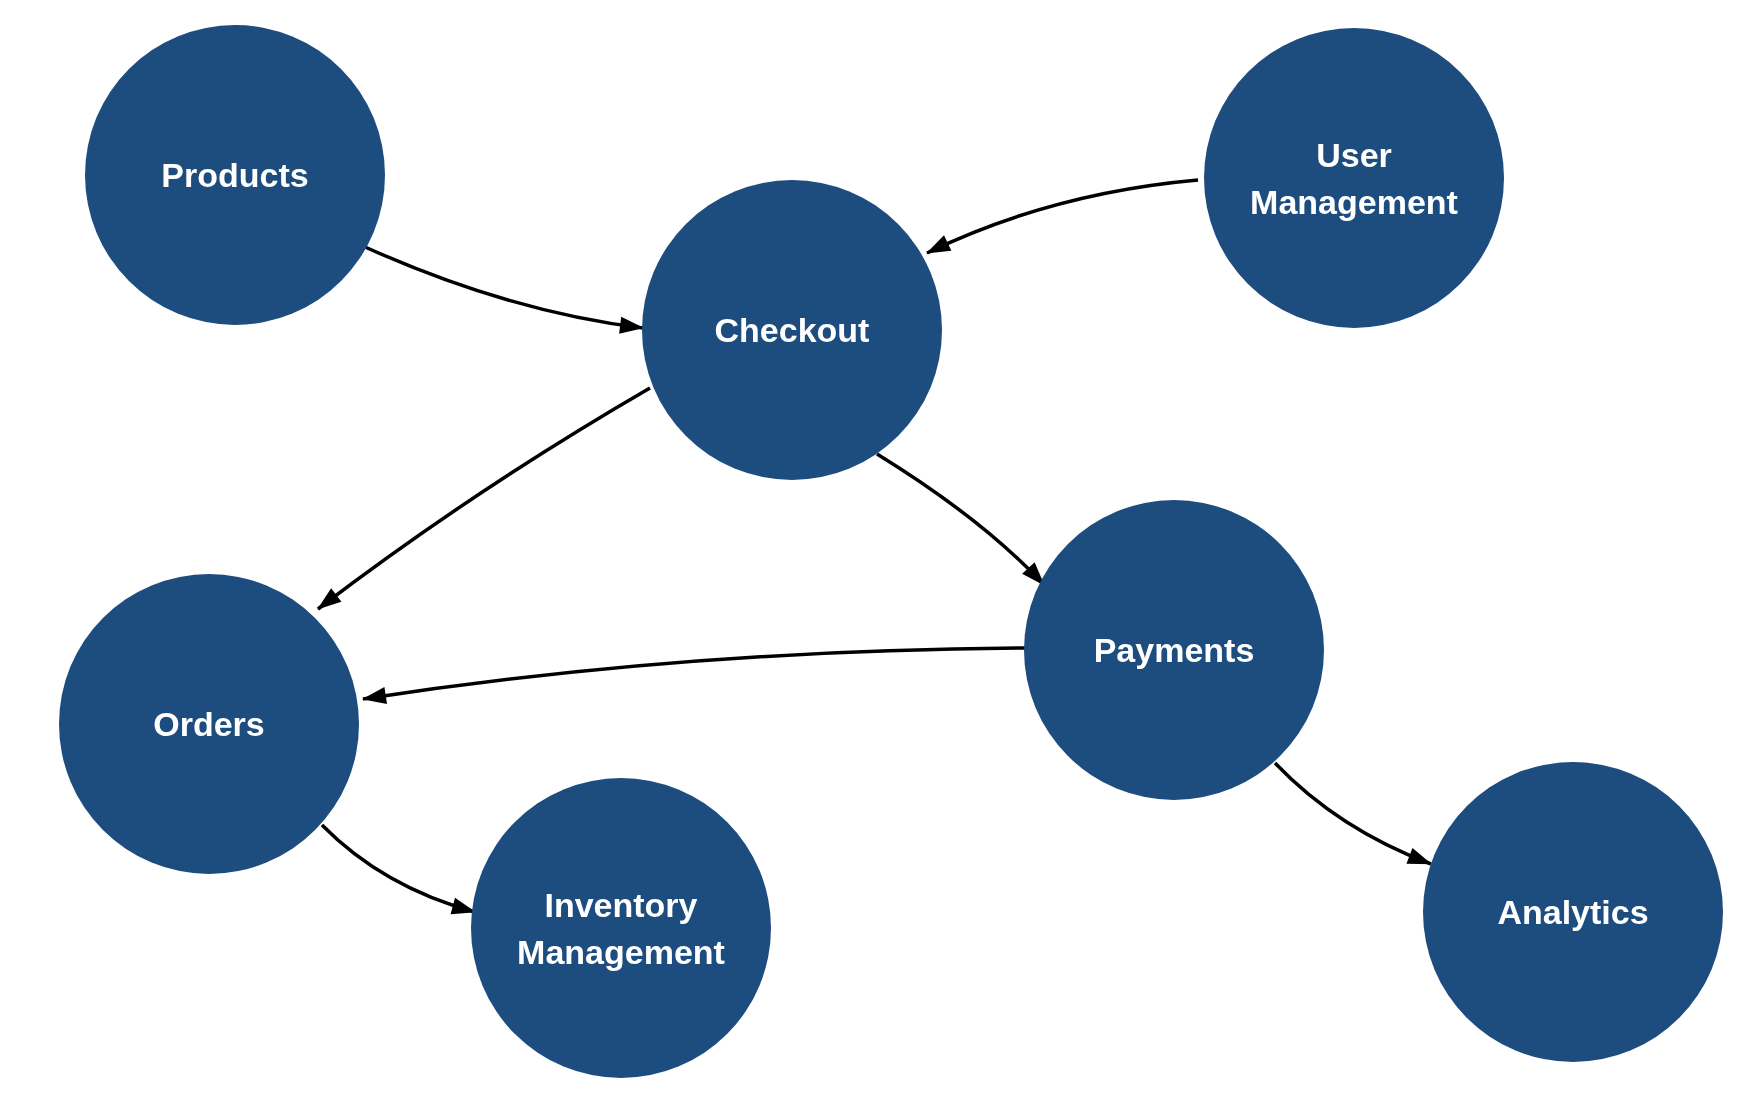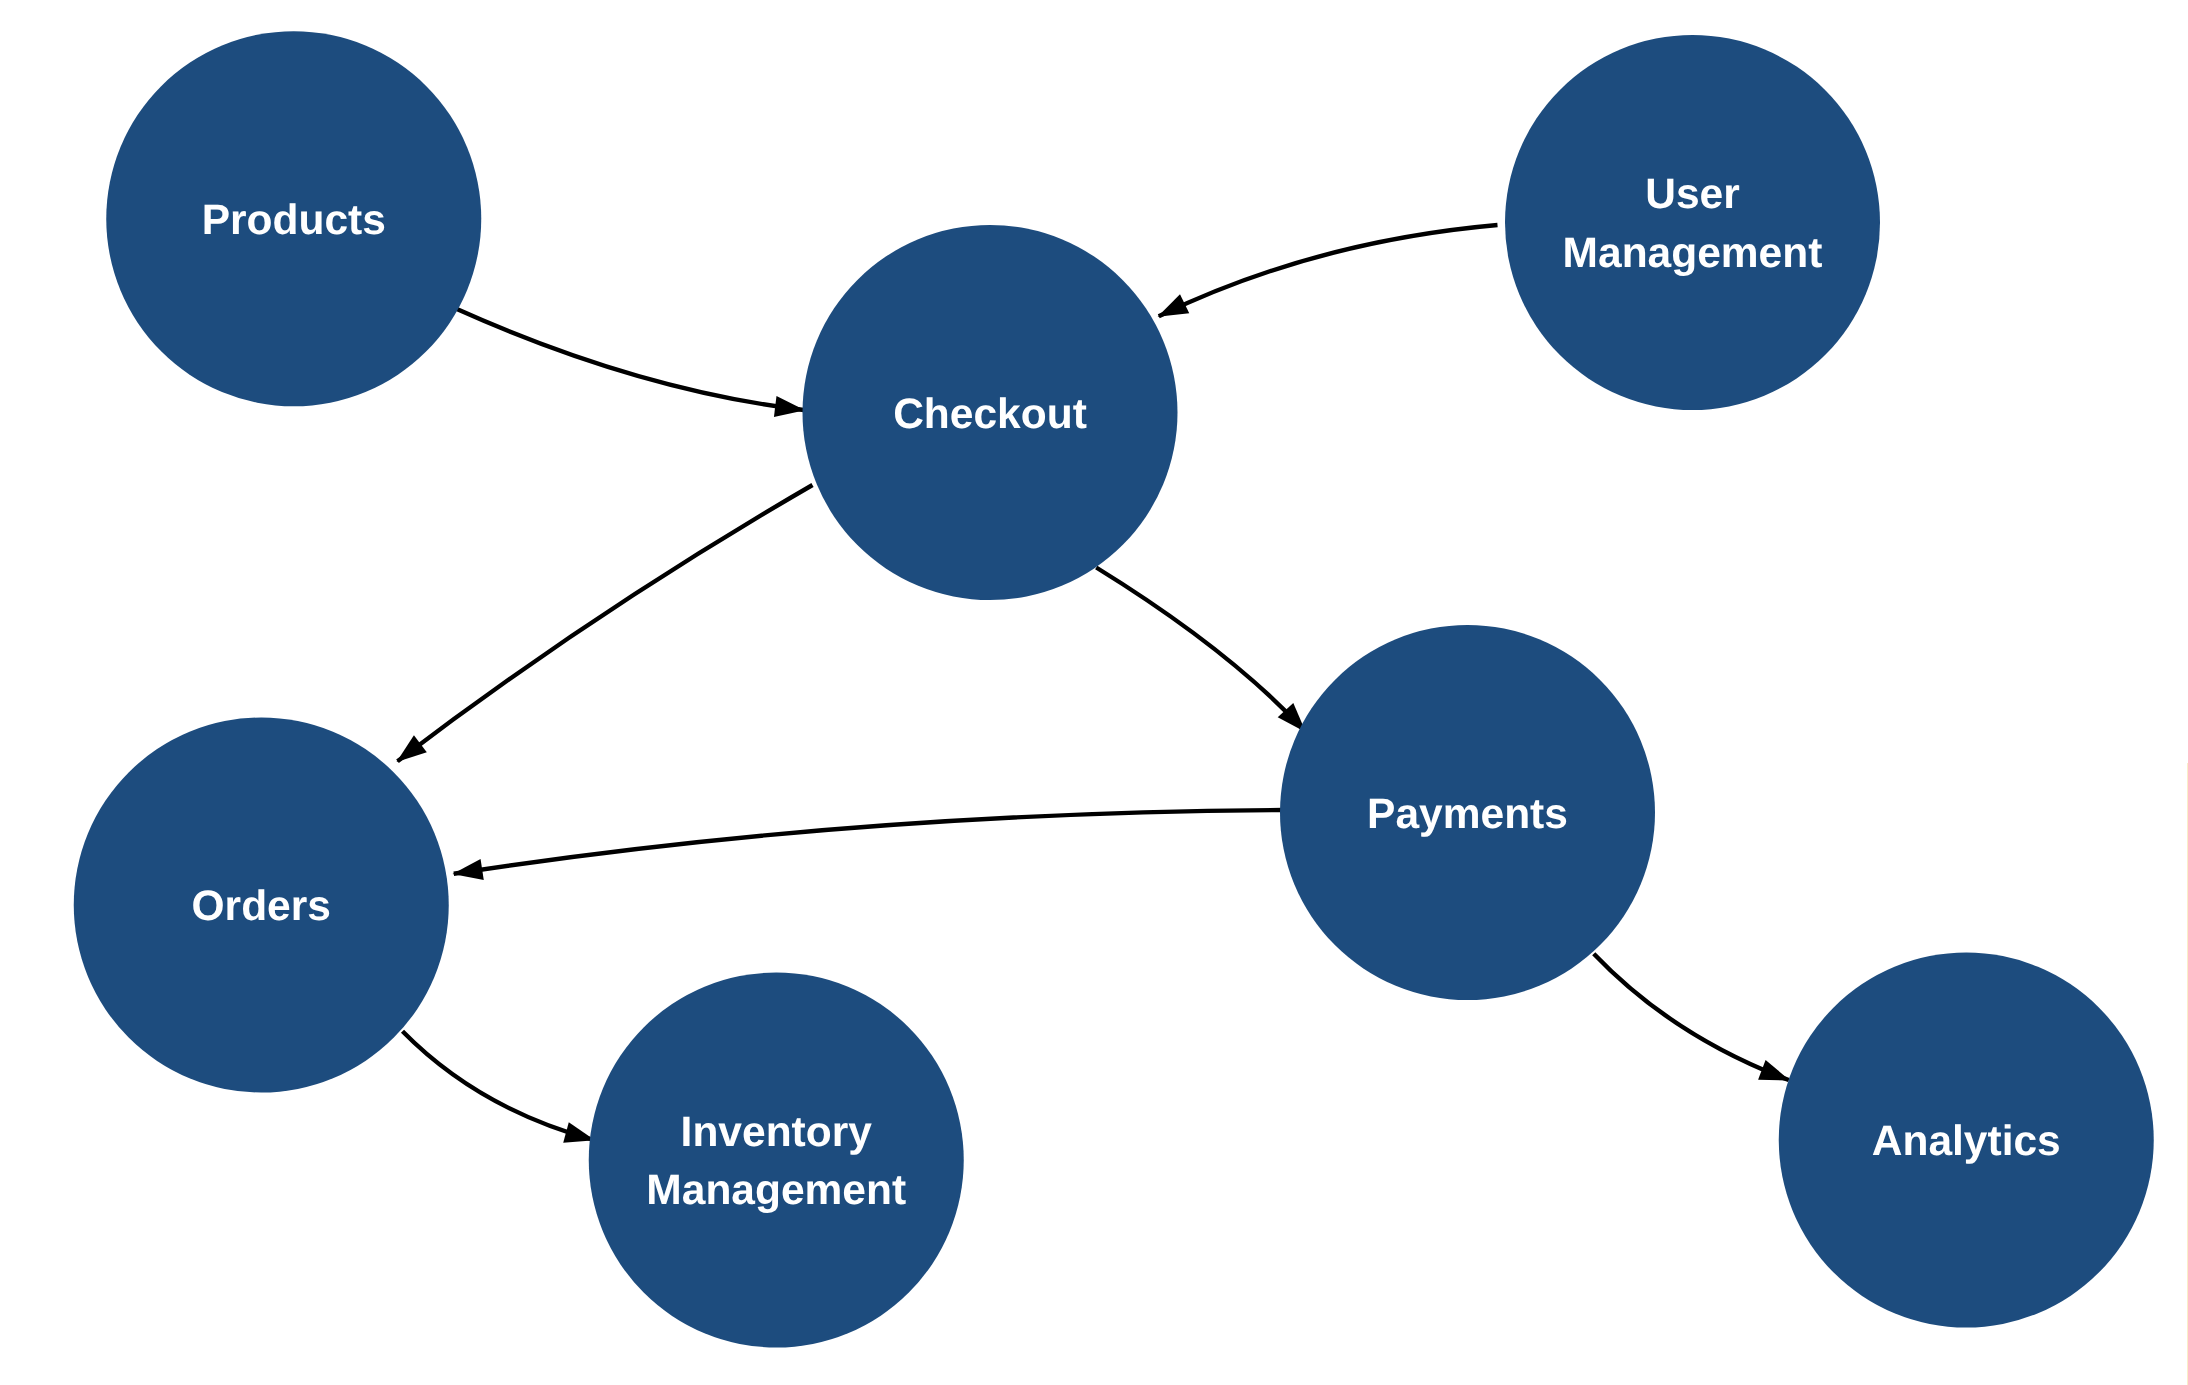--- a/index.html
+++ b/index.html
@@ -4,21 +4,21 @@
 <style>
   html, body {
     margin: 0;
     padding: 0;
     background: #ffffff;
   }
   #canvas {
     position: relative;
     width: 1750px;
     height: 1108px;
-    background: #eab308;
+    background: #f0abfc;
     overflow: hidden;
     text-align: right;
   }
   svg {
     display: block;
   }
   svg text {
     font-family: "Liberation Sans", "DejaVu Sans", sans-serif;
     font-weight: 700;
     text-anchor: middle;

